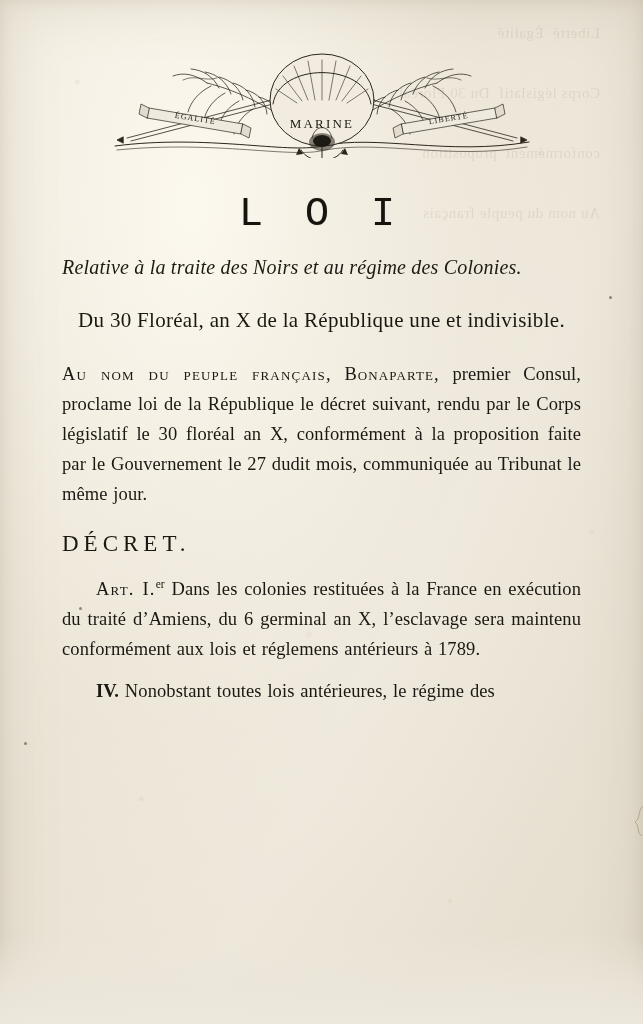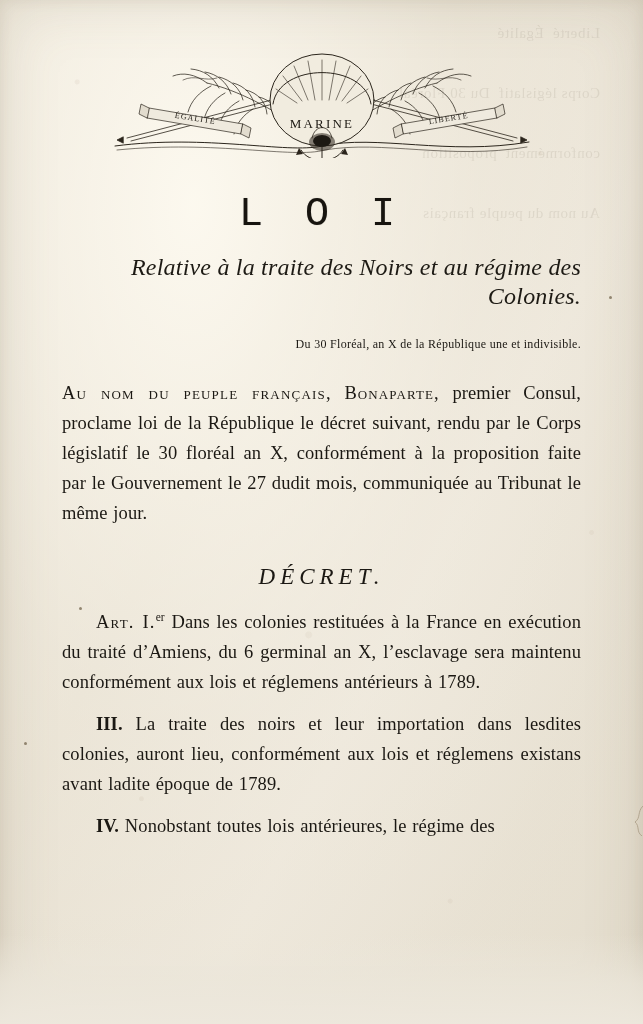--- a/index.html
+++ b/index.html
@@ -85,31 +85,31 @@
     text-align: center;
     margin-top: 34px;
     font-size: 40px;
     letter-spacing: 9px;
     font-family: Liberation Mono, monospace;
     color: #17140f;
     text-shadow: 0 0 1px rgba(0,0,0,.25);
   }
   .subtitle {
     margin-top: 16px;
-    text-align: right;
+    text-align: left;
     font-style: italic;
-    font-size: 24px;
+    font-size: 20px;
     line-height: 29px;
     letter-spacing: .2px;
     color: #1d1a14;
   }
   .datum {
     margin-top: 26px;
-    text-align: right;
-    font-size: 12px;
+    text-align: center;
+    font-size: 21px;
     letter-spacing: .3px;
   }
 
   
   .preamble {
     margin-top: 26px;
     font-size: 18.5px;
     line-height: 30px;
     text-align: justify;
     text-align-last: left;
@@ -120,26 +120,25 @@
     font-variant: small-caps;
     letter-spacing: 1.1px;
   }
   .sc-italic {
     font-variant: small-caps;
     letter-spacing: 1.2px;
   }
 
   
   .decret {
-    margin-top: 36px;
-    text-align: center;
+    margin-top: 22px;
+    text-align: left;
     font-size: 23px;
     letter-spacing: 5px;
     font-variant: small-caps;
-    font-style: italic;
   }
 
   .article {
     margin-top: 12px;
     font-size: 18.5px;
     line-height: 30px;
     text-align: justify;
     text-align-last: left;
     text-indent: 34px;
     letter-spacing: .1px;
@@ -298,24 +297,20 @@
     </div>
 
     <div class="decret">DÉCRET.</div>
 
     <div class="article">
       <span class="art-label">Art. I.</span><sup>er</sup>
       <span>Dans les colonies restituées à la France en exécution du traité d’Amiens, du 6 germinal an X, l’esclavage sera maintenu conformément aux lois et réglemens antérieurs à 1789.</span>
     </div>
 
 
-    <div class="article">
-      <span class="art-num">III.</span>
-      <span>La traite des noirs et leur importation dans lesdites colonies, auront lieu, conformément aux lois et réglemens existans avant ladite époque de 1789.</span>
-    </div>
 
     <div class="article">
       <span class="art-num">IV.</span>
       <span>Nonobstant toutes lois antérieures, le régime des</span>
     </div>
 
   </div>
 
   <div class="marginal-dot" style="left:79px; top:607px;"></div>
   <div class="marginal-dot" style="left:609px; top:296px;"></div>

